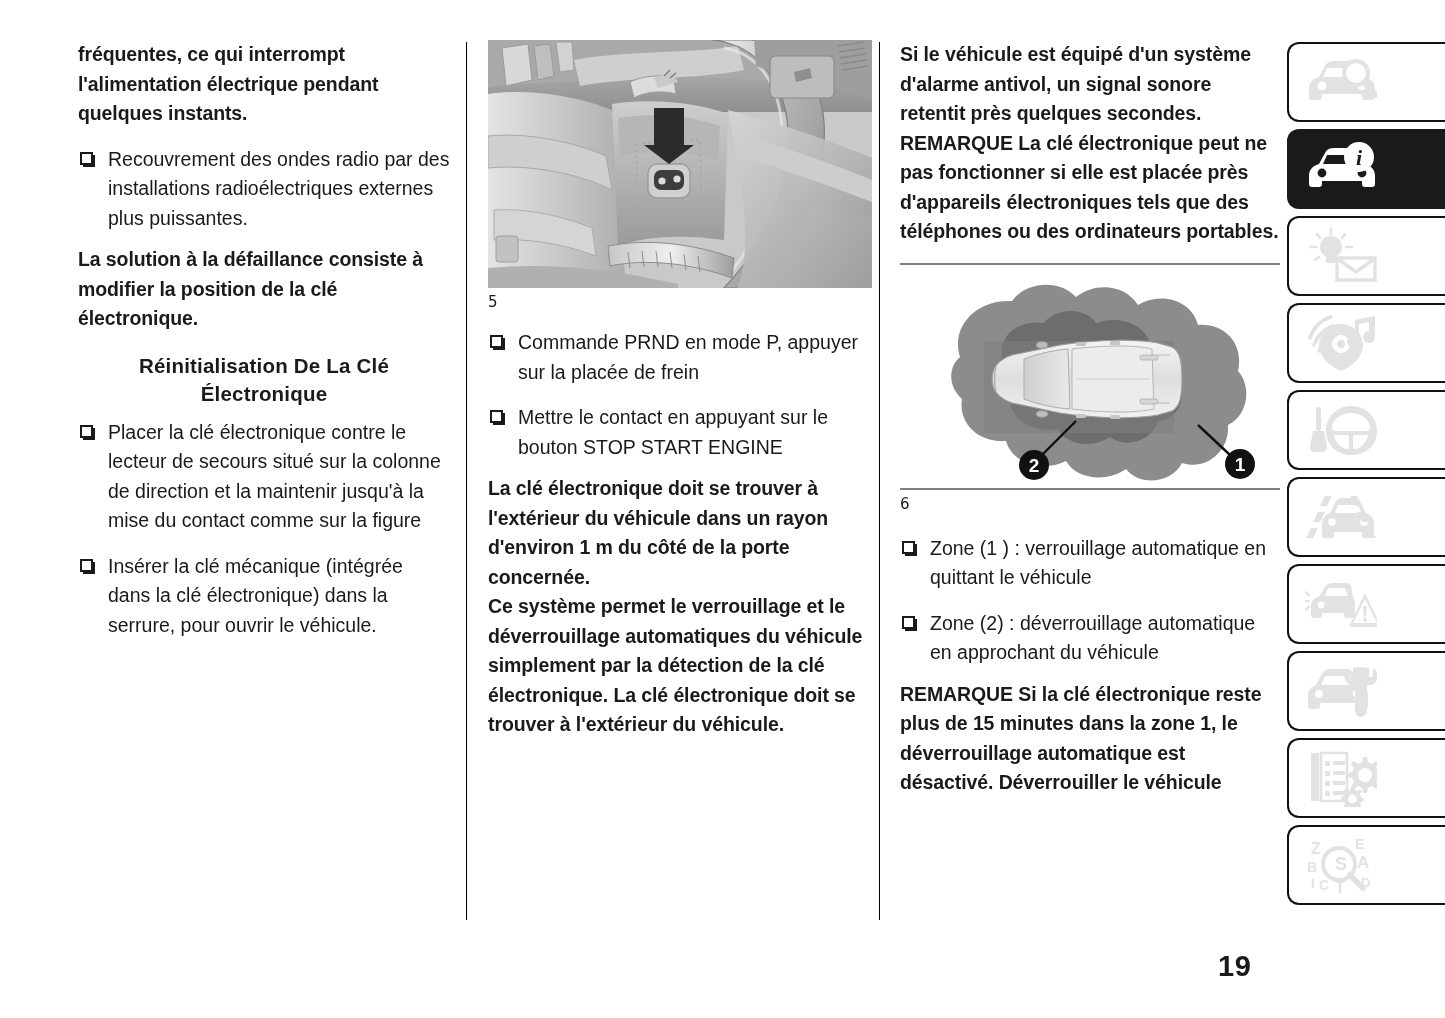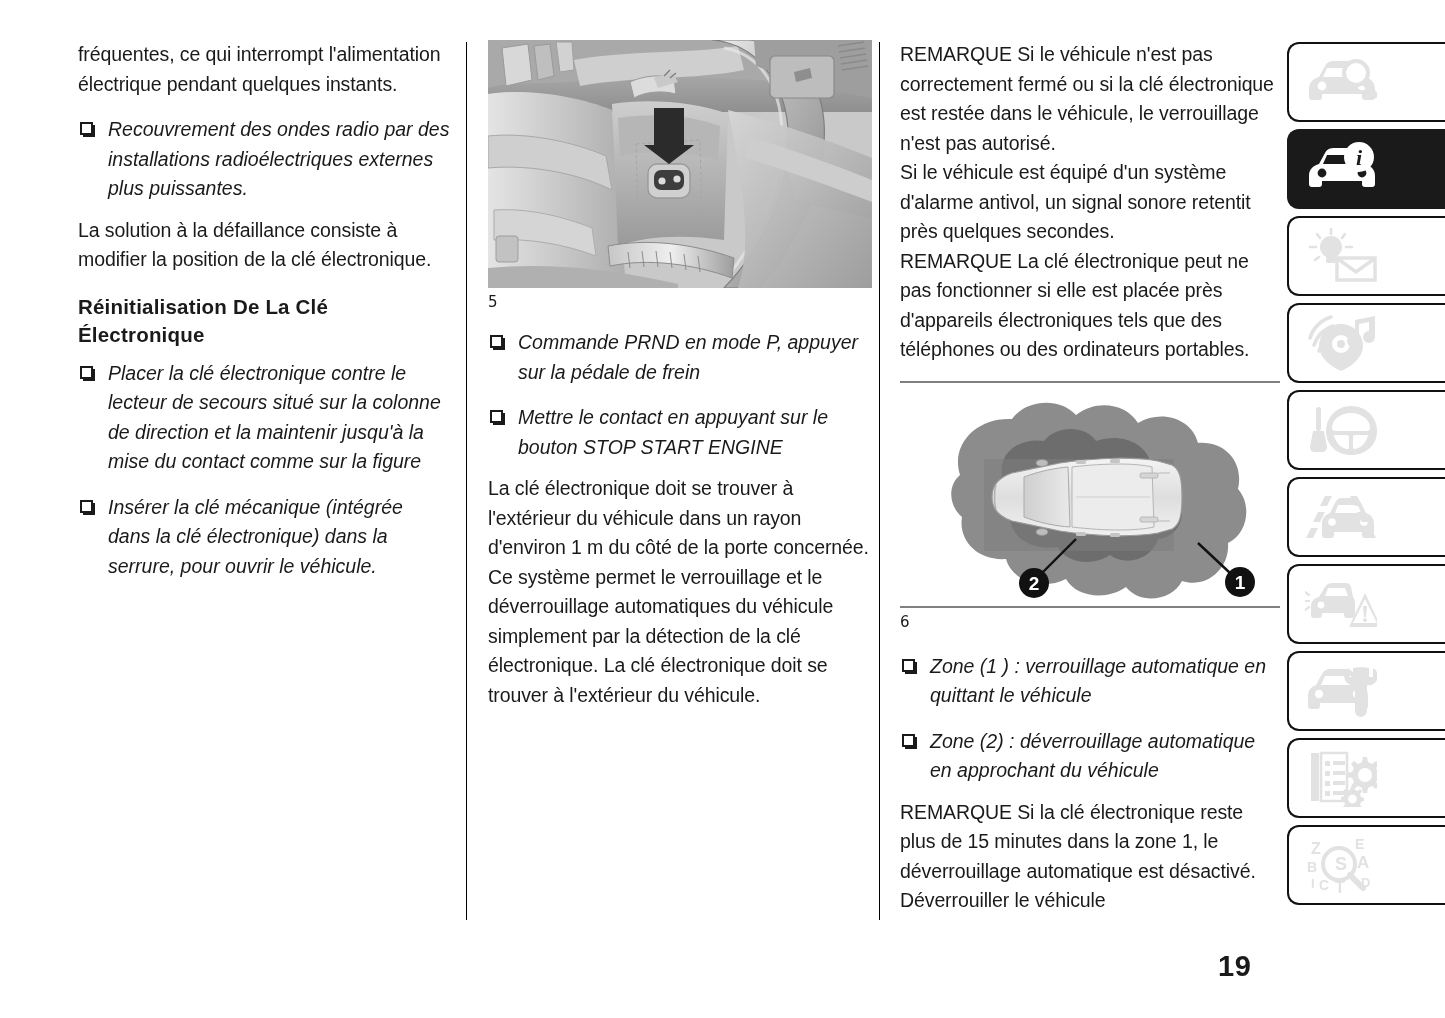--- a/index.html
+++ b/index.html
@@ -42,39 +42,40 @@
   }
   #div1 { left: 466px; }
   #div2 { left: 879px; }
 
   
   p.body {
     font-size: 19.5px;
     line-height: 29.5px;
     margin: 0 0 16px 0;
     letter-spacing: -0.1px;
+    font-weight: bold;
   }
   p.body.tight { margin-bottom: 0; }
 
   
   h2.head {
     font-size: 20.5px;
     line-height: 28px;
     font-weight: bold;
     margin: 22px 0 10px 0;
     letter-spacing: 0.2px;
+    text-align: center;
   }
   h2.head.first { margin-top: 18px; }
 
   
   ul.bullets {
     list-style: none;
     margin: 0 0 12px 0;
     padding: 0;
-    font-style: italic;
   }
   ul.bullets li {
     position: relative;
     padding-left: 30px;
     font-size: 19.5px;
     line-height: 29.5px;
     margin-bottom: 16px;
   }
   ul.bullets li:last-child { margin-bottom: 0; }
 
@@ -315,40 +316,39 @@
     </figure>
 
     <div style="height:16px"></div>
 
     <ul class="bullets">
       <li>
         <span class="sqbullet">
           <span class="shadow"></span>
             <span class="box"></span>
         </span>
-        <span>Commande PRND en mode P, appuyer sur la pédale de frein</span>
+        <span>Commande PRND en mode P, appuyer sur la placée de frein</span>
       </li>
       <li>
         <span class="sqbullet">
           <span class="shadow"></span>
             <span class="box"></span>
         </span>
         <span>Mettre le contact en appuyant sur le bouton STOP START ENGINE</span>
       </li>
     </ul>
 
 
 
     <p class="body tight">La clé électronique doit se trouver à l'extérieur du véhicule dans un rayon d'environ 1 m du côté de la porte concernée.</p>
     <p class="body">Ce système permet le verrouillage et le déverrouillage automatiques du véhicule simplement par la détection de la clé électronique. La clé électronique doit se trouver à l'extérieur du véhicule.</p>
   </div>
 
   <div class="col" id="col3">
 
-    <p class="body tight">REMARQUE Si le véhicule n'est pas correctement fermé ou si la clé électronique est restée dans le véhicule, le verrouillage n'est pas autorisé.</p>
     <p class="body tight">Si le véhicule est équipé d'un système d'alarme antivol, un signal sonore retentit près quelques secondes.</p>
     <p class="body">REMARQUE La clé électronique peut ne pas fonctionner si elle est placée près d'appareils électroniques tels que des téléphones ou des ordinateurs portables.</p>
 
     <div class="hrule"></div>
 
     <figure class="fig" id="fig6wrap">
       <svg id="fig6" viewBox="0 0 380 205">
         <defs>
           <linearGradient id="g-body" x1="0" y1="0" x2="0" y2="1">
             <stop offset="0" stop-color="#f4f4f4"></stop>

